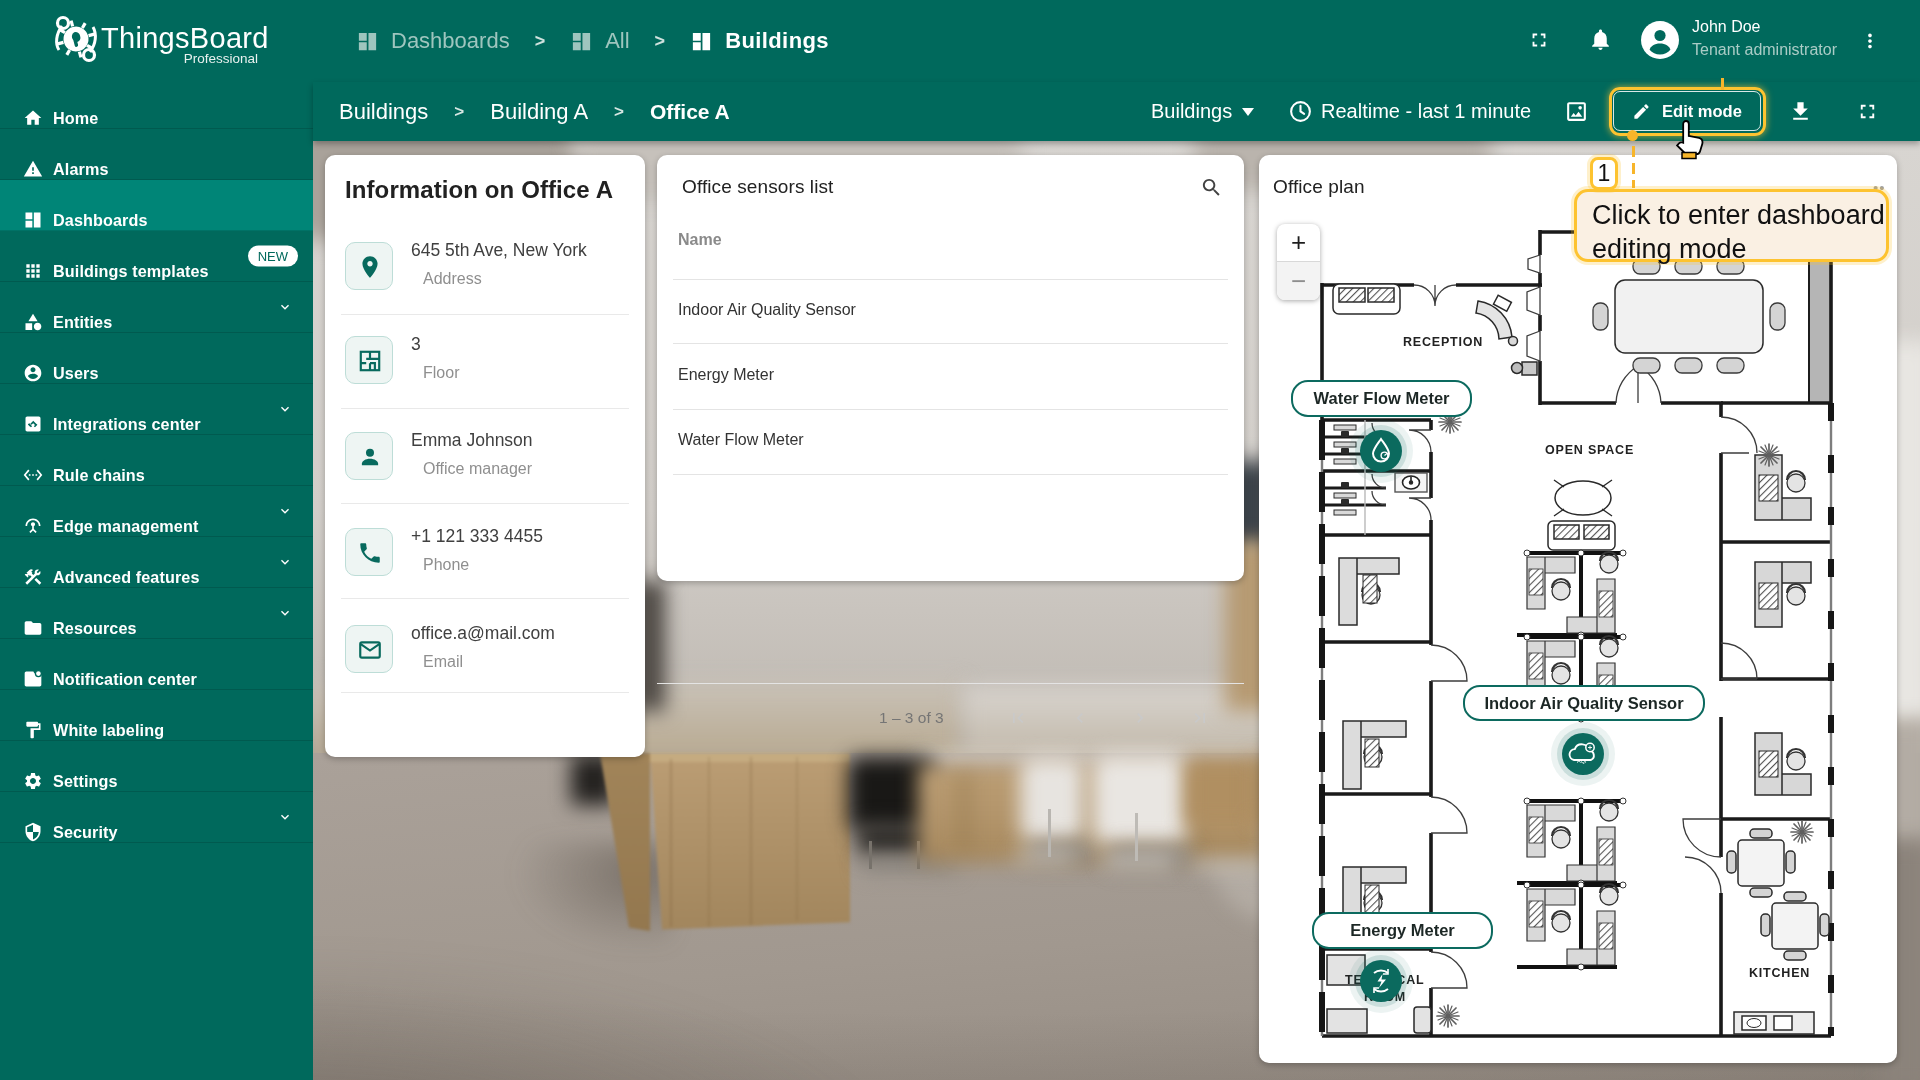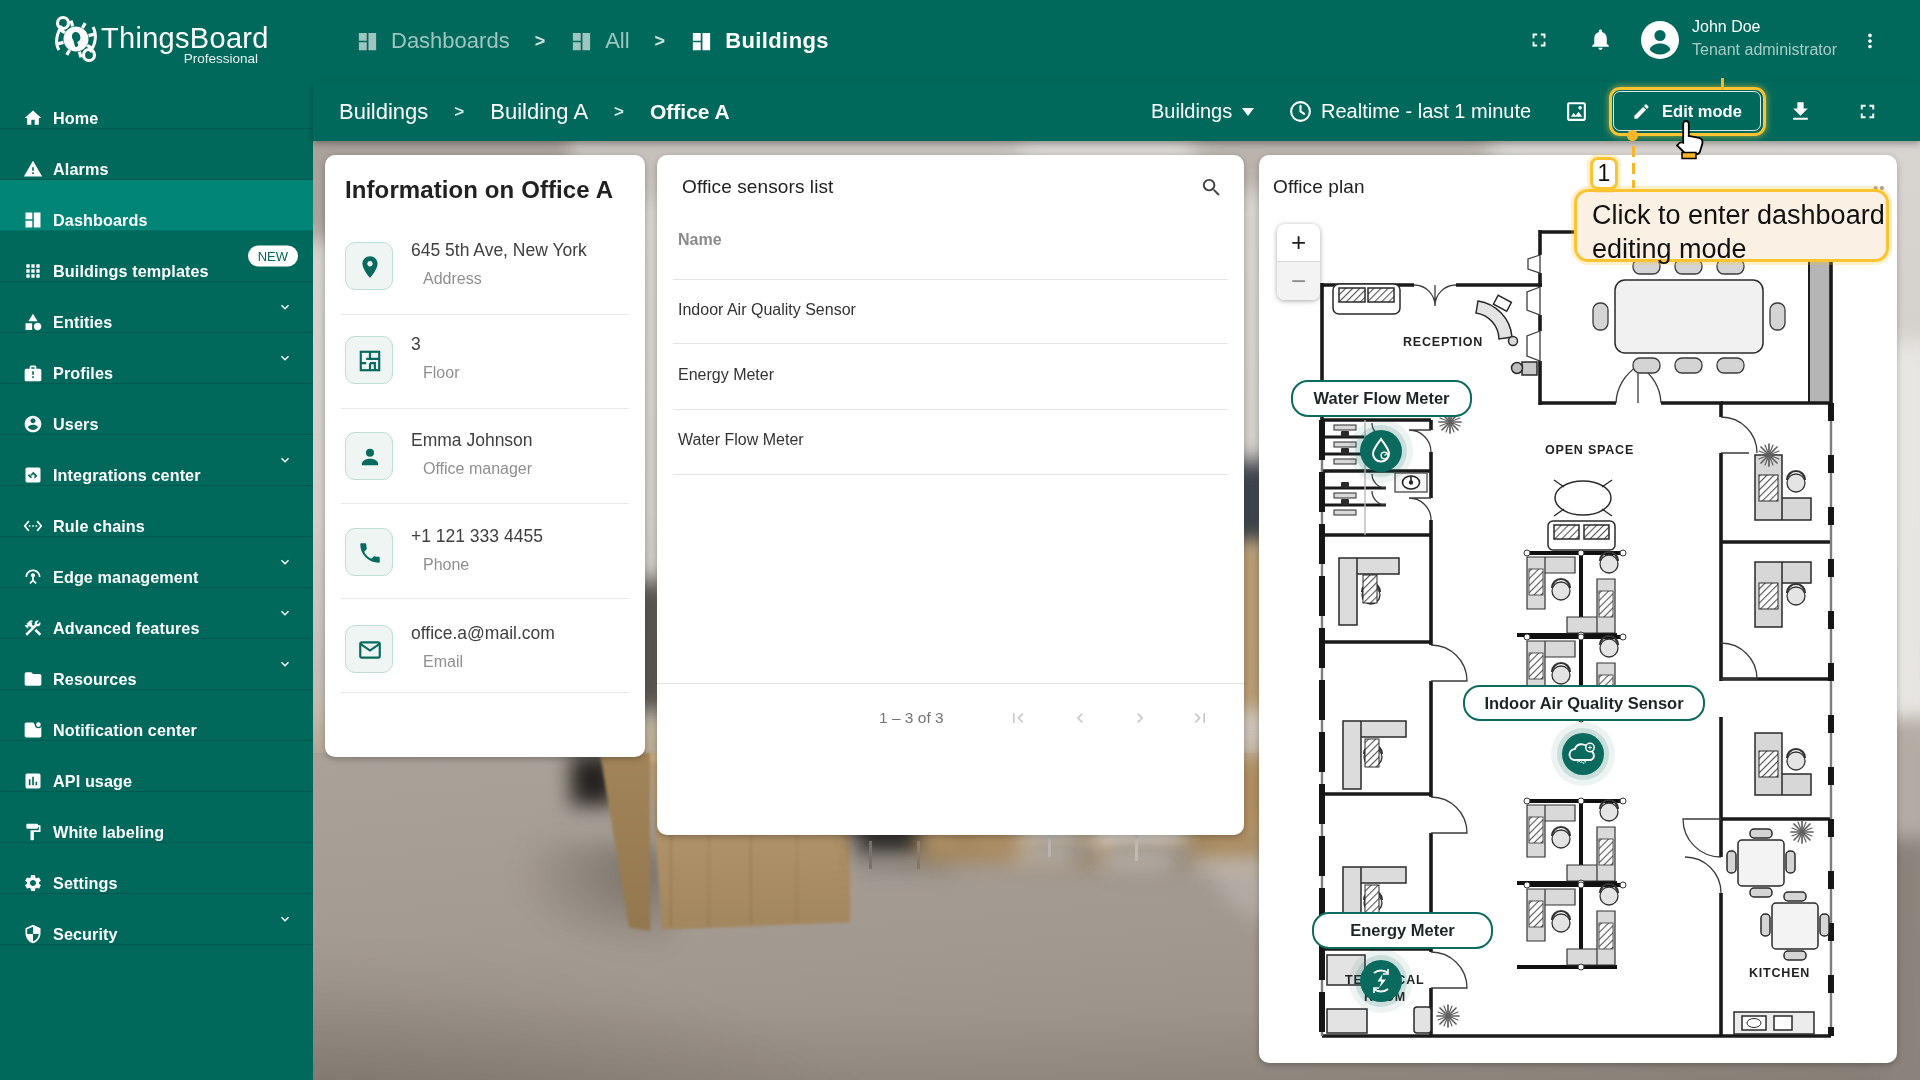--- a/index.html
+++ b/index.html
@@ -21,21 +21,21 @@
 
   
   #topbar { position:absolute; left:313px; top:0; width:1607px; height:82px; background:#00695c; }
   #toolbar2 { position:absolute; left:313px; top:82px; width:1607px; height:59px; background:#00695c; box-shadow:0 3px 6px rgba(0,0,0,0.3); }
 
   .bc-row { position:absolute; display:flex; align-items:center; color:#fff; }
 
   
   .card { position:absolute; background:#fff; border-radius:10px; box-shadow:0 2px 6px rgba(0,0,0,0.25); }
   #card-info { left:325px; top:155px; width:320px; height:602px; }
-  #card-sensors { left:657px; top:155px; width:587px; height:680px; }
+  #card-sensors { left:657px; top:155px; width:587px; height:426px; }
   #card-plan { left:1259px; top:155px; width:638px; height:908px; }
   .card-title { position:absolute; font-size:19px; font-weight:400; color:#212121; letter-spacing:0.1px; }
   .itile { position:absolute; left:20px; width:48px; height:48px; background:#eef5f3; border:1px solid #bdddd7; border-radius:10px; }
   .imain { position:absolute; left:86px; font-size:17.5px; color:#404040; }
   .isub  { position:absolute; left:98px; font-size:16px; color:#8f8f8f; }
   .idiv  { position:absolute; left:16px; right:16px; height:1px; background:#e9e9e9; }
 
   
   .srow { position:absolute; left:21px; font-size:16px; color:#333; }
   .sdiv { position:absolute; left:16px; right:16px; height:1px; background:#e4e4e4; }
@@ -175,29 +175,20 @@
         <svg class="mi" viewBox="0 0 24 24" fill="#fff">
           <path d="M12 2l-5.5 9h11L12 2zm5.5 11c-2.49 0-4.5 2.01-4.5 4.5s2.01 4.5 4.5 4.5 4.5-2.01 4.5-4.5-2.01-4.5-4.5-4.5zM3 21.5h8v-8H3v8z"></path>
         </svg>
         <span class="ml">Entities</span>
       <svg class="chev" viewBox="0 0 24 24" fill="#fff">
           <path d="M7.41 8.59 12 13.17l4.59-4.58L18 10l-6 6-6-6 1.41-1.41z"></path>
         </svg>
       </div>
     <div class="menu-item">
         <svg class="mi" viewBox="0 0 24 24" fill="#fff">
-          <path d="M20 7h-4V5c0-.55-.22-1.05-.59-1.41C15.05 3.22 14.55 3 14 3h-4c-1.1 0-2 .9-2 2v2H4c-1.1 0-2 .9-2 2v11c0 1.1.9 2 2 2h16c1.1 0 2-.9 2-2V9c0-1.1-.9-2-2-2zM10 5h4v2h-4V5zm3 13h-2v-2h2v2zm0-4h-2v-4h2v4z"></path>
-        </svg>
-        <span class="ml">Profiles</span>
-      <svg class="chev" viewBox="0 0 24 24" fill="#fff">
-          <path d="M7.41 8.59 12 13.17l4.59-4.58L18 10l-6 6-6-6 1.41-1.41z"></path>
-        </svg>
-      </div>
-    <div class="menu-item">
-        <svg class="mi" viewBox="0 0 24 24" fill="#fff">
           <path d="M12 2C6.48 2 2 6.48 2 12s4.48 10 10 10 10-4.48 10-10S17.52 2 12 2zm0 3c1.66 0 3 1.34 3 3s-1.34 3-3 3-3-1.34-3-3 1.34-3 3-3zm0 14.2c-2.5 0-4.71-1.28-6-3.22.03-1.99 4-3.08 6-3.08 1.99 0 5.97 1.09 6 3.08-1.29 1.94-3.5 3.22-6 3.22z"></path>
         </svg>
         <span class="ml">Users</span>
       </div>
     <div class="menu-item">
         <svg class="mi" viewBox="0 0 24 24" fill="#fff">
           <path d="M19 3H5c-1.1 0-2 .9-2 2v14c0 1.1.9 2 2 2h14c1.1 0 2-.9 2-2V5c0-1.1-.9-2-2-2zm-9.5 13L6 12.5l1.4-1.4 2.1 2.1 1.4 1.4L9.5 16zm4.9 0-1.4-1.4 1.4-1.4-2.1-2.1L10.2 13 8.8 11.6l2.1-2.1 1.4-1.4 1.4 1.4 2.2 2.1 1.4 1.4-2.9 3z"></path>
           <path d="M9.6 16.2 6 12.6l1.3-1.3 2.3 2.3-1.4 1.3z" fill="#00695c"></path>
         </svg>
         <span class="ml">Integrations center</span>
@@ -237,26 +228,20 @@
       <svg class="chev" viewBox="0 0 24 24" fill="#fff">
           <path d="M7.41 8.59 12 13.17l4.59-4.58L18 10l-6 6-6-6 1.41-1.41z"></path>
         </svg>
       </div>
     <div class="menu-item">
         <svg class="mi" viewBox="0 0 24 24" fill="#fff">
           <path d="M20 6h-6.5l-1-2H4c-1.1 0-2 .9-2 2v14c0 1.1.9 2 2 2h16c1.1 0 2-.9 2-2V8c0-1.1-.9-2-2-2z" transform="translate(0,-1)"></path>
           <circle cx="18.5" cy="5.5" r="3.6" fill="#fff" stroke="#00695c" stroke-width="1.6"></circle>
         </svg>
         <span class="ml">Notification center</span>
-      </div>
-    <div class="menu-item">
-        <svg class="mi" viewBox="0 0 24 24" fill="#fff">
-          <path d="M19 3H5c-1.1 0-2 .9-2 2v14c0 1.1.9 2 2 2h14c1.1 0 2-.9 2-2V5c0-1.1-.9-2-2-2zM9 17H7v-7h2v7zm4 0h-2V7h2v10zm4 0h-2v-4h2v4z"></path>
-        </svg>
-        <span class="ml">API usage</span>
       </div>
     <div class="menu-item">
         <svg class="mi" viewBox="0 0 24 24" fill="#fff">
           <path d="M18 4V3c0-.55-.45-1-1-1H5c-.55 0-1 .45-1 1v4c0 .55.45 1 1 1h12c.55 0 1-.45 1-1V6h1v4H9v11c0 .55.45 1 1 1h2c.55 0 1-.45 1-1v-9h8V4h-3z"></path>
         </svg>
         <span class="ml">White labeling</span>
       </div>
     <div class="menu-item">
         <svg class="mi" viewBox="0 0 24 24" fill="#fff">
           <path d="M19.14 12.94c.04-.3.06-.61.06-.94 0-.32-.02-.64-.07-.94l2.03-1.58c.18-.14.23-.41.12-.61l-1.92-3.32c-.12-.22-.37-.29-.59-.22l-2.39.96c-.5-.38-1.03-.7-1.62-.94l-.36-2.54c-.04-.24-.24-.41-.48-.41h-3.84c-.24 0-.43.17-.47.41l-.36 2.54c-.59.24-1.13.57-1.62.94l-2.39-.96c-.22-.08-.47 0-.59.22L2.74 8.87c-.12.21-.08.47.12.61l2.03 1.58c-.05.3-.09.63-.09.94s.02.64.07.94l-2.03 1.58c-.18.14-.23.41-.12.61l1.92 3.32c.12.22.37.29.59.22l2.39-.96c.5.38 1.03.7 1.62.94l.36 2.54c.05.24.24.41.48.41h3.84c.24 0 .44-.17.47-.41l.36-2.54c.59-.24 1.13-.56 1.62-.94l2.39.96c.22.08.47 0 .59-.22l1.92-3.32c.12-.22.07-.47-.12-.61l-2.01-1.58zM12 15.6c-1.98 0-3.6-1.62-3.6-3.6s1.62-3.6 3.6-3.6 3.6 1.62 3.6 3.6-1.62 3.6-3.6 3.6z"></path>

